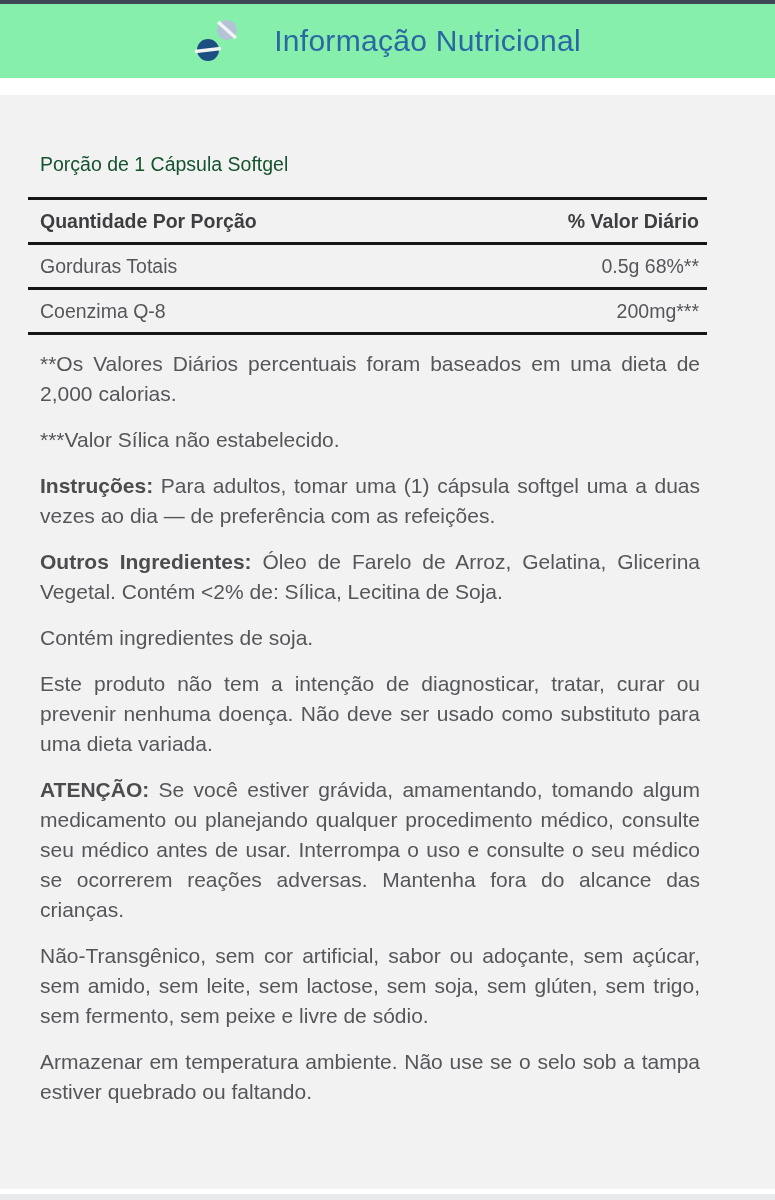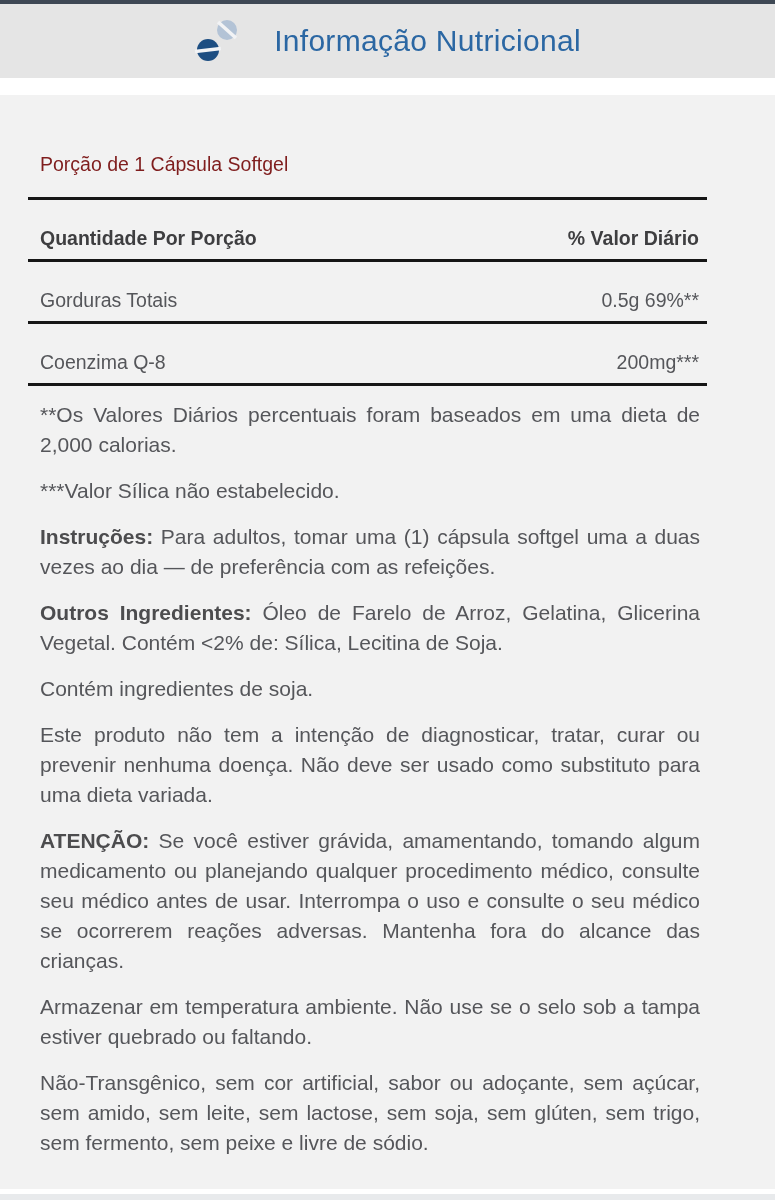--- a/index.html
+++ b/index.html
@@ -4,43 +4,43 @@
 <style>
   html, body { margin: 0; padding: 0; }
   body {
     width: 775px; height: 1200px;
     background: #ffffff;
     font-family: "Liberation Sans", sans-serif;
     overflow: hidden;
   }
   .top-bar { height: 4px; background: #3e4854; }
   .header {
-    height: 74px; background: #e5e5e5;
+    height: 74px; background: #86efac;
     display: flex; align-items: center; justify-content: center; gap: 20px;
   }
   .brand-icon { margin-right: 12px; margin-top: 4px; }
   .page-title {
     font-size: 30px; color: #2b67a3; letter-spacing: 0.3px;
   }
   .gap-strip { height: 17px; background: #ffffff; }
   .panel {
     background: #f2f2f2;
     height: 1094px; box-sizing: border-box;
     padding: 52px 68px 0 28px;
     overflow: hidden;
   }
   .serving-line {
     margin-left: 12px;
-    font-size: 19.5px; color: #7f1d1d; line-height: 35px;
+    font-size: 19.5px; color: #14532d; line-height: 35px;
   }
   .facts-table { margin-top: 15px; border-top: 3px solid #161616; }
   .trow {
     display: flex; justify-content: space-between; align-items: center;
     border-bottom: 3px solid #161616;
-    padding: 27px 8px 10px 12px;
+    padding: 10px 8px 10px 12px;
     font-size: 19.5px; line-height: 22px;
   }
   .trow.thead { font-weight: bold; color: #3e3e40; }
   .trow .cell-label { color: #55565a; }
   .trow .cell-value { color: #55565a; text-align: right; margin-left: 23px; }
   .trow.thead .cell-label, .trow.thead .cell-value { color: #3e3e40; }
   .paragraphs { margin: 14px 7px 0 12px; }
   .paragraphs p {
     font-size: 21px; color: #55565a;
     line-height: 30px; text-align: justify;
@@ -73,36 +73,36 @@
 
   <div class="serving-line">Porção de 1 Cápsula Softgel</div>
 
   <div class="facts-table">
     <div class="trow thead">
       <span class="cell-label">Quantidade Por Porção</span>
       <span class="cell-value">% Valor Diário</span>
     </div>
     <div class="trow">
       <span class="cell-label">Gorduras Totais</span>
-      <span class="cell-value">0.5g 69%**</span>
+      <span class="cell-value">0.5g 68%**</span>
     </div>
     <div class="trow">
       <span class="cell-label">Coenzima Q-8</span>
       <span class="cell-value">200mg***</span>
     </div>
   </div>
 
   <div class="paragraphs">
     <p><span class="lead"></span><span>**Os Valores Diários percentuais foram baseados em uma dieta de 2,000 calorias.</span></p>
     <p><span class="lead"></span><span>***Valor Sílica não estabelecido.</span></p>
     <p><span class="lead">Instruções:</span><span> Para adultos, tomar uma (1) cápsula softgel uma a duas vezes ao dia — de preferência com as refeições.</span></p>
     <p><span class="lead">Outros Ingredientes:</span><span> Óleo de Farelo de Arroz, Gelatina, Glicerina Vegetal. Contém &lt;2% de: Sílica, Lecitina de Soja.</span></p>
     <p><span class="lead"></span><span>Contém ingredientes de soja.</span></p>
     <p><span class="lead"></span><span>Este produto não tem a intenção de diagnosticar, tratar, curar ou prevenir nenhuma doença. Não deve ser usado como substituto para uma dieta variada.</span></p>
     <p><span class="lead">ATENÇÃO:</span><span> Se você estiver grávida, amamentando, tomando algum medicamento ou planejando qualquer procedimento médico, consulte seu médico antes de usar. Interrompa o uso e consulte o seu médico se ocorrerem reações adversas. Mantenha fora do alcance das crianças.</span></p>
+    <p><span class="lead"></span><span>Não-Transgênico, sem cor artificial, sabor ou adoçante, sem açúcar, sem amido, sem leite, sem lactose, sem soja, sem glúten, sem trigo, sem fermento, sem peixe e livre de sódio.</span></p>
     <p><span class="lead"></span><span>Armazenar em temperatura ambiente. Não use se o selo sob a tampa estiver quebrado ou faltando.</span></p>
-    <p><span class="lead"></span><span>Não-Transgênico, sem cor artificial, sabor ou adoçante, sem açúcar, sem amido, sem leite, sem lactose, sem soja, sem glúten, sem trigo, sem fermento, sem peixe e livre de sódio.</span></p>
   </div>
 
 </div>
 
 <div class="bottom-gap"></div>
 <div class="footer-strip"></div>
 
 </body></html>

